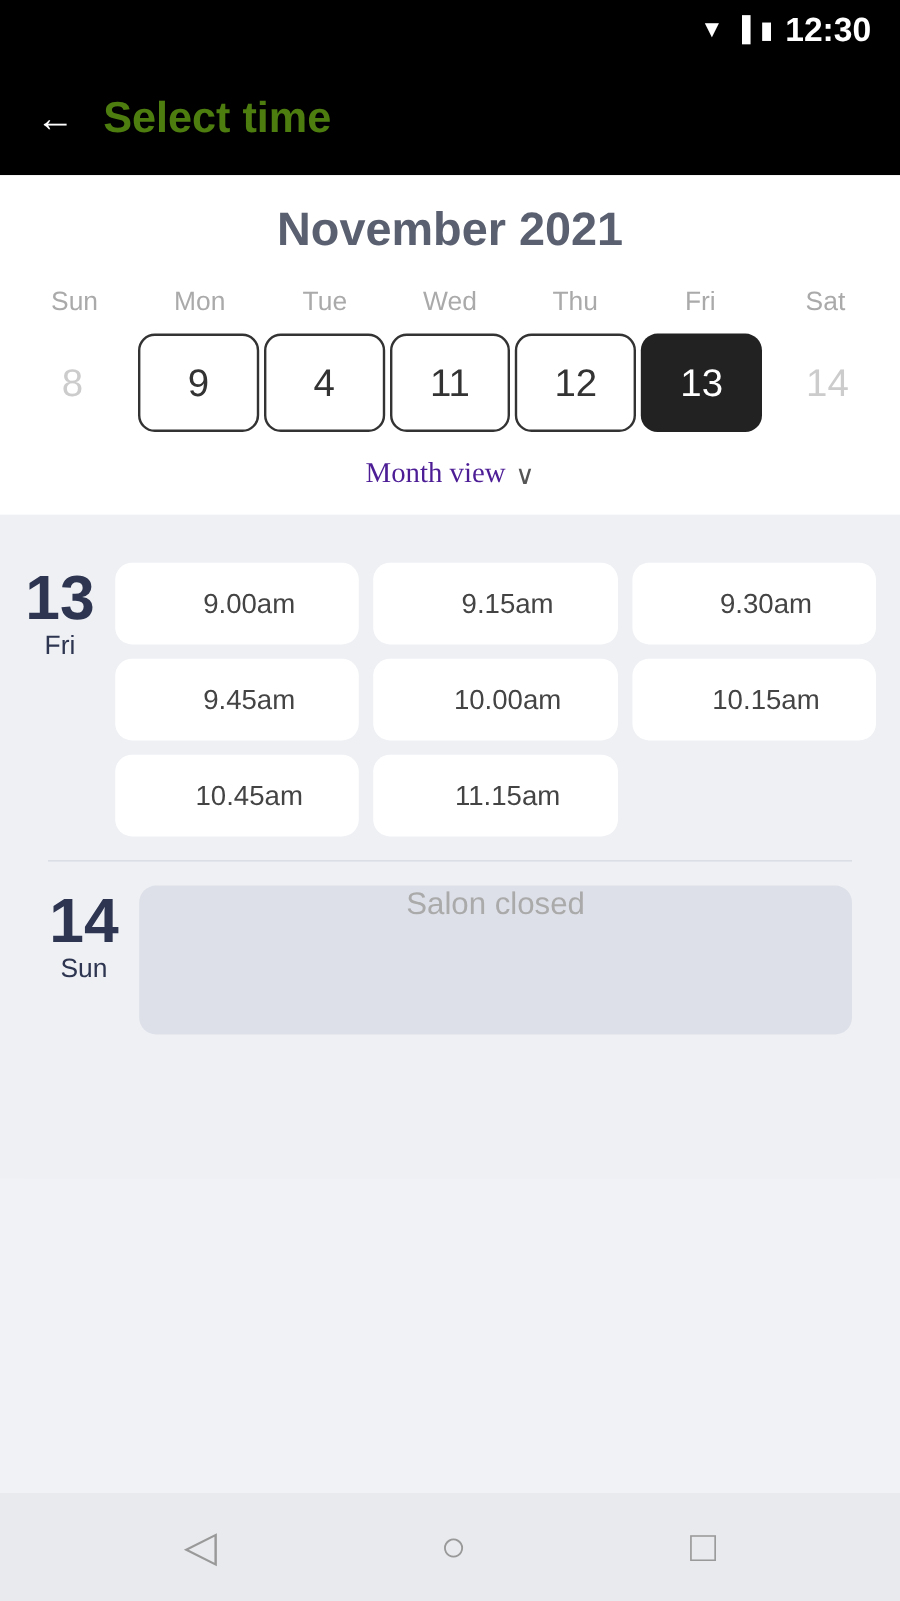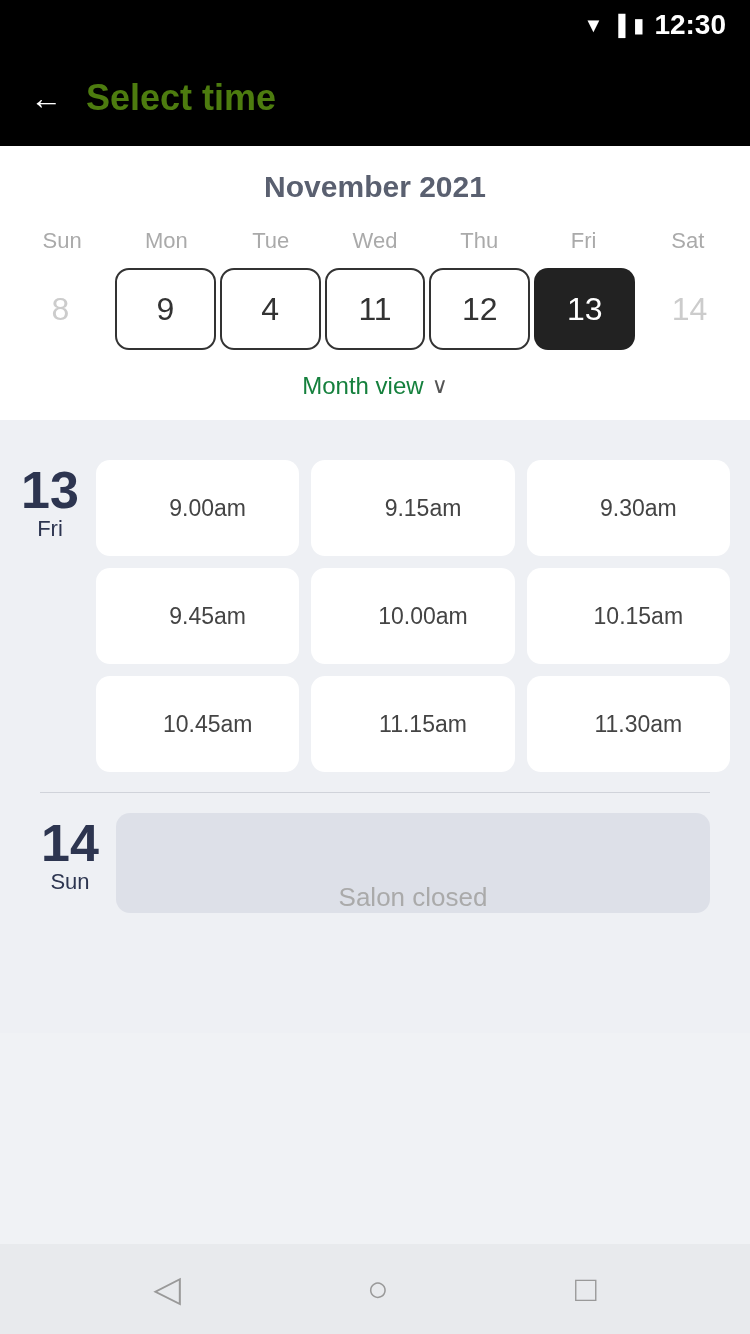--- a/index.html
+++ b/index.html
@@ -59,21 +59,21 @@
       font-weight: 700;
     }
 
     
     .calendar-section {
       background: #fff;
       padding: 24px 0 0 0;
     }
     .month-title {
       text-align: center;
-      font-size: 30px;
+      font-size: 39px;
       font-weight: 600;
       color: #5a6070;
       margin-bottom: 18px;
     }
     .weekday-row {
       display: grid;
       grid-template-columns: repeat(7, 1fr);
       padding: 0 10px;
     }
     .weekday-label {
@@ -116,21 +116,22 @@
     .month-view-row {
       display: flex;
       align-items: center;
       justify-content: center;
       gap: 8px;
       padding: 14px 0 20px 0;
       cursor: pointer;
     }
     .month-view-label {
       font-size: 24px;
-      color: #15803d;
+      color: #4c1d95;
+      font-family: Liberation Serif, serif;
     }
     .chevron-down {
       font-size: 22px;
       color: #555;
     }
 
     
     .slots-section {
       background: #eef0f4;
       padding: 20px 20px 0 20px;
@@ -162,21 +163,21 @@
     }
     .slots-grid {
       flex: 1;
       display: grid;
       grid-template-columns: repeat(3, 1fr);
       gap: 12px;
     }
     .time-slot {
       background: #fff;
       border-radius: 14px;
-      height: 96px;
+      height: 68px;
       display: flex;
       align-items: center;
       justify-content: center;
       font-size: 23px;
       color: #444;
       cursor: pointer;
       padding-left: 20px;
     }
 
     
@@ -192,23 +193,23 @@
       flex-direction: row;
       gap: 16px;
       padding: 20px 20px;
       background: #eef0f4;
     }
     .closed-content {
       flex: 1;
       background: #dde0e8;
       border-radius: 14px;
       display: flex;
-      align-items: flex-end;
+      align-items: flex-start;
       justify-content: center;
-      height: 100px;
+      height: 124px;
     }
     .closed-text {
       font-size: 26px;
       color: #aaa;
     }
 
     
     .bottom-nav {
       background: #e8eaed;
       height: 90px;
@@ -287,21 +288,20 @@
     </div>
     <div class="slots-grid">
       <div class="time-slot">9.00am</div>
       <div class="time-slot">9.15am</div>
       <div class="time-slot">9.30am</div>
       <div class="time-slot">9.45am</div>
       <div class="time-slot">10.00am</div>
       <div class="time-slot">10.15am</div>
       <div class="time-slot">10.45am</div>
       <div class="time-slot">11.15am</div>
-      <div class="time-slot">11.30am</div>
     </div>
   </div>
 
   <div class="section-divider"></div>
 
   <div class="closed-block">
     <div class="day-label">
       <span class="day-number">14</span>
       <span class="day-name">Sun</span>
     </div>

